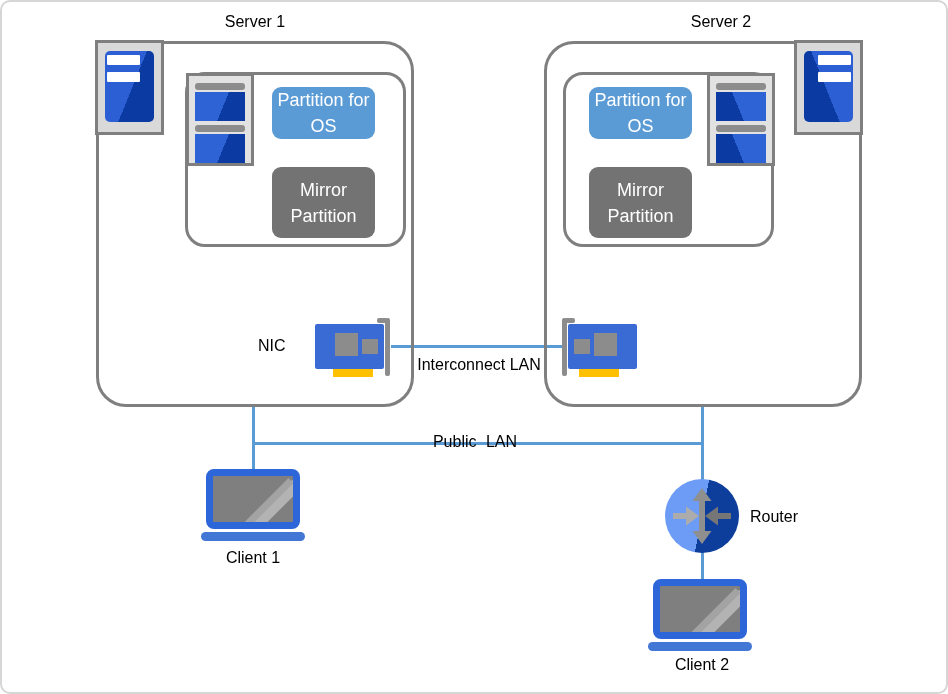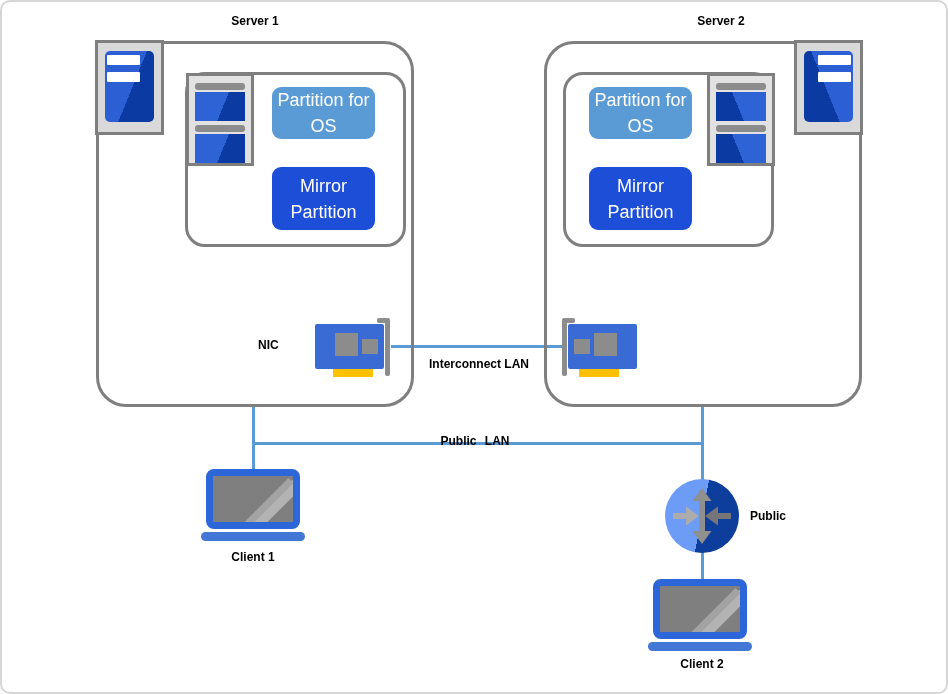--- a/index.html
+++ b/index.html
@@ -1,21 +1,21 @@
 <!DOCTYPE html>
 <html><head>
 <meta charset="utf-8">
 <style>
   html,body{margin:0;padding:0;background:#fff;}
   .canvas{
     position:relative;width:948px;height:694px;background:#fff;
     font-family:"Liberation Sans",sans-serif;color:#000;overflow:hidden;
     box-sizing:border-box;border:2px solid #D6D6D6;border-radius:10px;
   }
-  .lbl{position:absolute;font-size:12px;line-height:23px;white-space:pre-line;font-weight:bold;}
+  .lbl{position:absolute;font-size:16px;line-height:23px;white-space:pre-line;}
   .lbl.center{text-align:center;}
 
   
   .line{position:absolute;background:#5B9BD5;}
   #line-interconnect{left:389px;top:343px;width:176px;height:3px;}
   #line-s1-drop{left:250px;top:404px;width:3px;height:63px;}
   #line-s2-drop{left:699px;top:404px;width:3px;height:75px;}
   #line-public{left:250px;top:440px;width:452px;height:3px;}
   #line-router-client{left:699px;top:550px;width:3px;height:29px;}
 
@@ -29,21 +29,21 @@
   #server1-diskgroup{left:183px;top:70px;width:221px;height:175px;}
   #server2-diskgroup{left:561px;top:70px;width:211px;height:175px;}
 
   #server1-title{left:193px;top:8px;width:120px;}
   #server2-title{left:659px;top:8px;width:120px;}
 
   
   .pnode{position:absolute;width:103px;border-radius:9px;color:#fff;font-size:18px;
     line-height:26px;text-align:center;display:flex;align-items:center;justify-content:center;}
   .pnode.os{background:#5B9BD5;height:52px;}
-  .pnode.mirror{background:#1d4ed8;height:63px;}
+  .pnode.mirror{background:#737373;height:71px;}
   #s1-os{left:270px;top:85px;}
   #s1-mirror{left:270px;top:165px;}
   #s2-os{left:587px;top:85px;}
   #s2-mirror{left:587px;top:165px;}
 
   
   .tower{position:absolute;width:69px;height:95px;background:#D9D9D9;
     border:3px solid #7F7F7F;box-sizing:border-box;}
   .tower .body{position:absolute;left:7px;top:8px;width:49px;height:71px;border-radius:5px;
     background:linear-gradient(112deg,#2B5FD3 54%,#0A3AA2 54%);}
@@ -204,15 +204,15 @@
       <g fill="#ACACAC">
         <rect x="8" y="34" width="14" height="6"></rect>
         <polygon points="34,37 21,27.5 21,46.5"></polygon>
       </g>
       <g fill="#767676">
         <rect x="52" y="34" width="14" height="6"></rect>
         <polygon points="40,37 53,27.5 53,46.5"></polygon>
       </g>
     </svg>
   </div>
-  <div class="lbl" id="label-router">Public</div>
+  <div class="lbl" id="label-router">Router</div>
 
 </div>
 
 </body></html>

